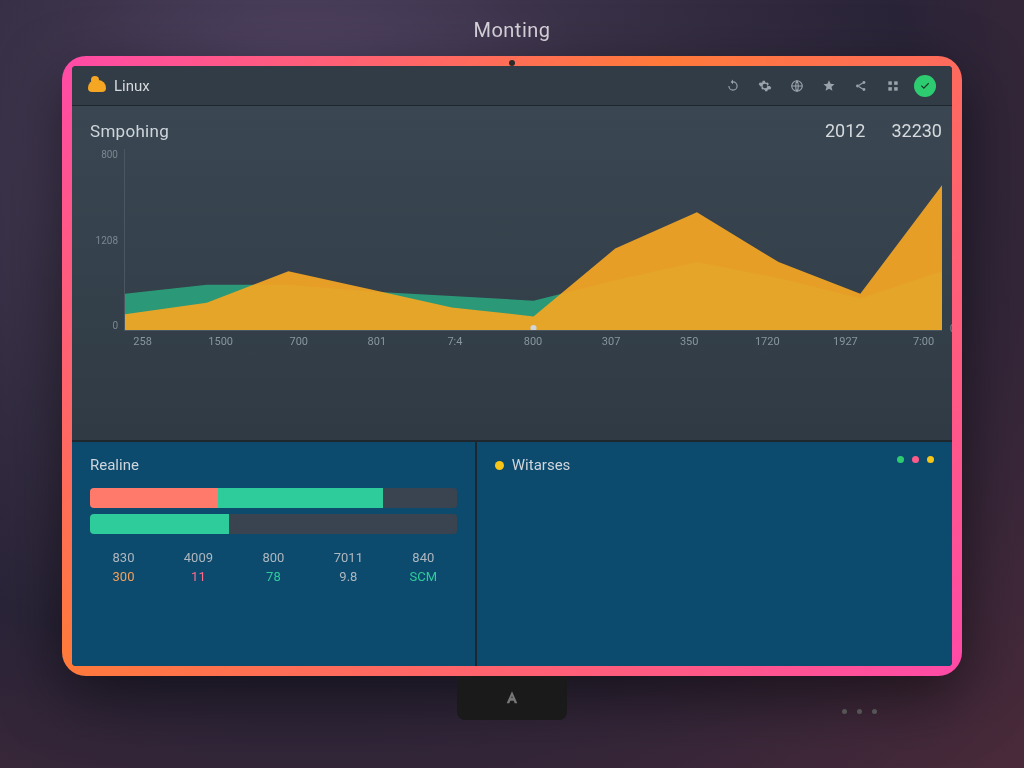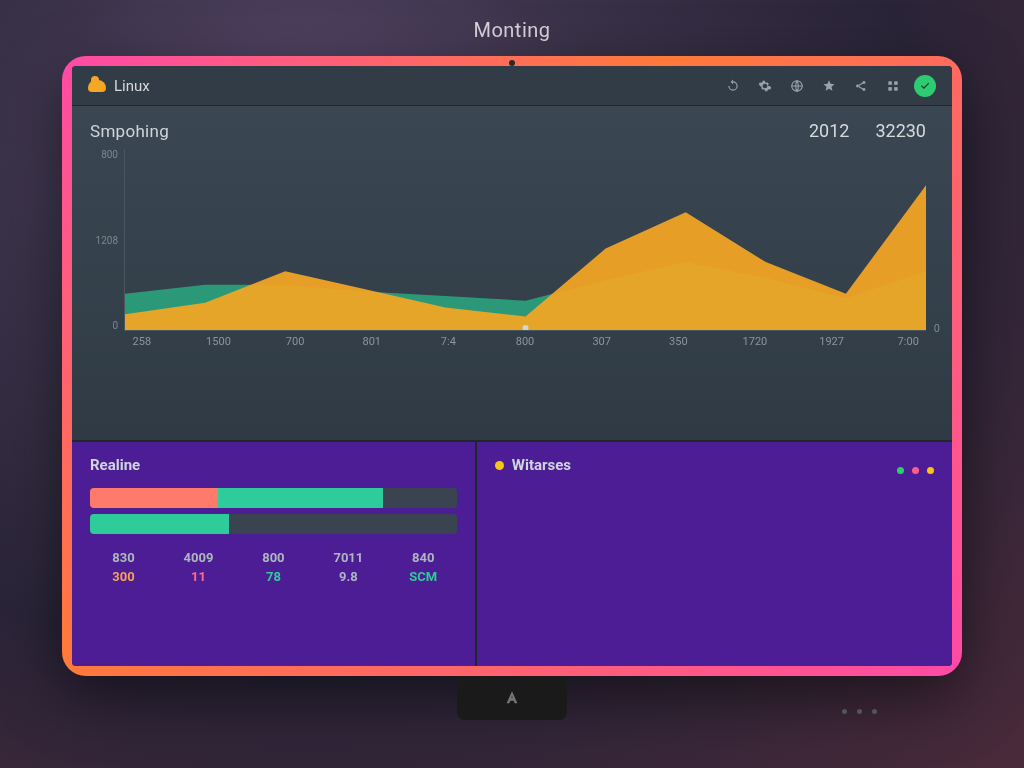--- a/index.html
+++ b/index.html
@@ -83,21 +83,21 @@
     cursor: pointer;
   }
   .ticon.plain { background: transparent; }
   .ticon.green { background: #2ecc71; color: #1a3a28; }
   .ticon svg { width: 14px; height: 14px; fill: currentColor; }
 
   
   .chart-panel {
     flex: 1;
     background: linear-gradient(180deg, #3a4752 0%, #2f3a44 100%);
-    padding: 14px 26px 8px 18px;
+    padding: 14px 10px 8px 18px;
     position: relative;
     border-bottom: 2px solid #1e262e;
   }
   .chart-header {
     display: flex; justify-content: space-between; align-items: baseline;
     color: #cfd6db;
   }
   .chart-title { font-size: 17px; font-weight: 400; letter-spacing: 0.3px; }
   .chart-stats { display: flex; gap: 26px; font-size: 18px; color: #d6dadd; }
   .chart-body {
@@ -125,37 +125,36 @@
   .x-ticks span { flex: 1; text-align: center; }
   .right-zero {
     position: absolute; right: -14px; bottom: 24px;
     color: #7a8891; font-size: 11px;
   }
 
   
   .bottom-row {
     height: 224px;
     display: flex;
-    background: #4c1d95;
-    font-weight: bold;
+    background: #0c4a6e;
   }
   .panel-left, .panel-right {
     padding: 14px 18px 10px 18px;
     display: flex; flex-direction: column;
   }
   .panel-left { width: 46%; border-right: 2px solid #1e262e; }
   .panel-right { flex: 1; }
   .panel-title {
     color: #cfd6db; font-size: 15px; margin-bottom: 14px;
   }
   .legend-dot {
     display: inline-block; width: 9px; height: 9px; border-radius: 50%;
     margin-right: 8px;
   }
-  .panel-header-row { display:flex; justify-content: space-between; align-items:flex-end; }
+  .panel-header-row { display:flex; justify-content: space-between; align-items:flex-start; }
   .status-dots { display:flex; gap:8px; }
   .status-dots .d { width:7px; height:7px; border-radius:50%; }
 
   
   .bar-track {
     width: 100%; height: 20px; border-radius: 4px;
     background: #3a4450; overflow: hidden; display: flex;
     margin-bottom: 6px;
   }
   .seg { height: 100%; }

